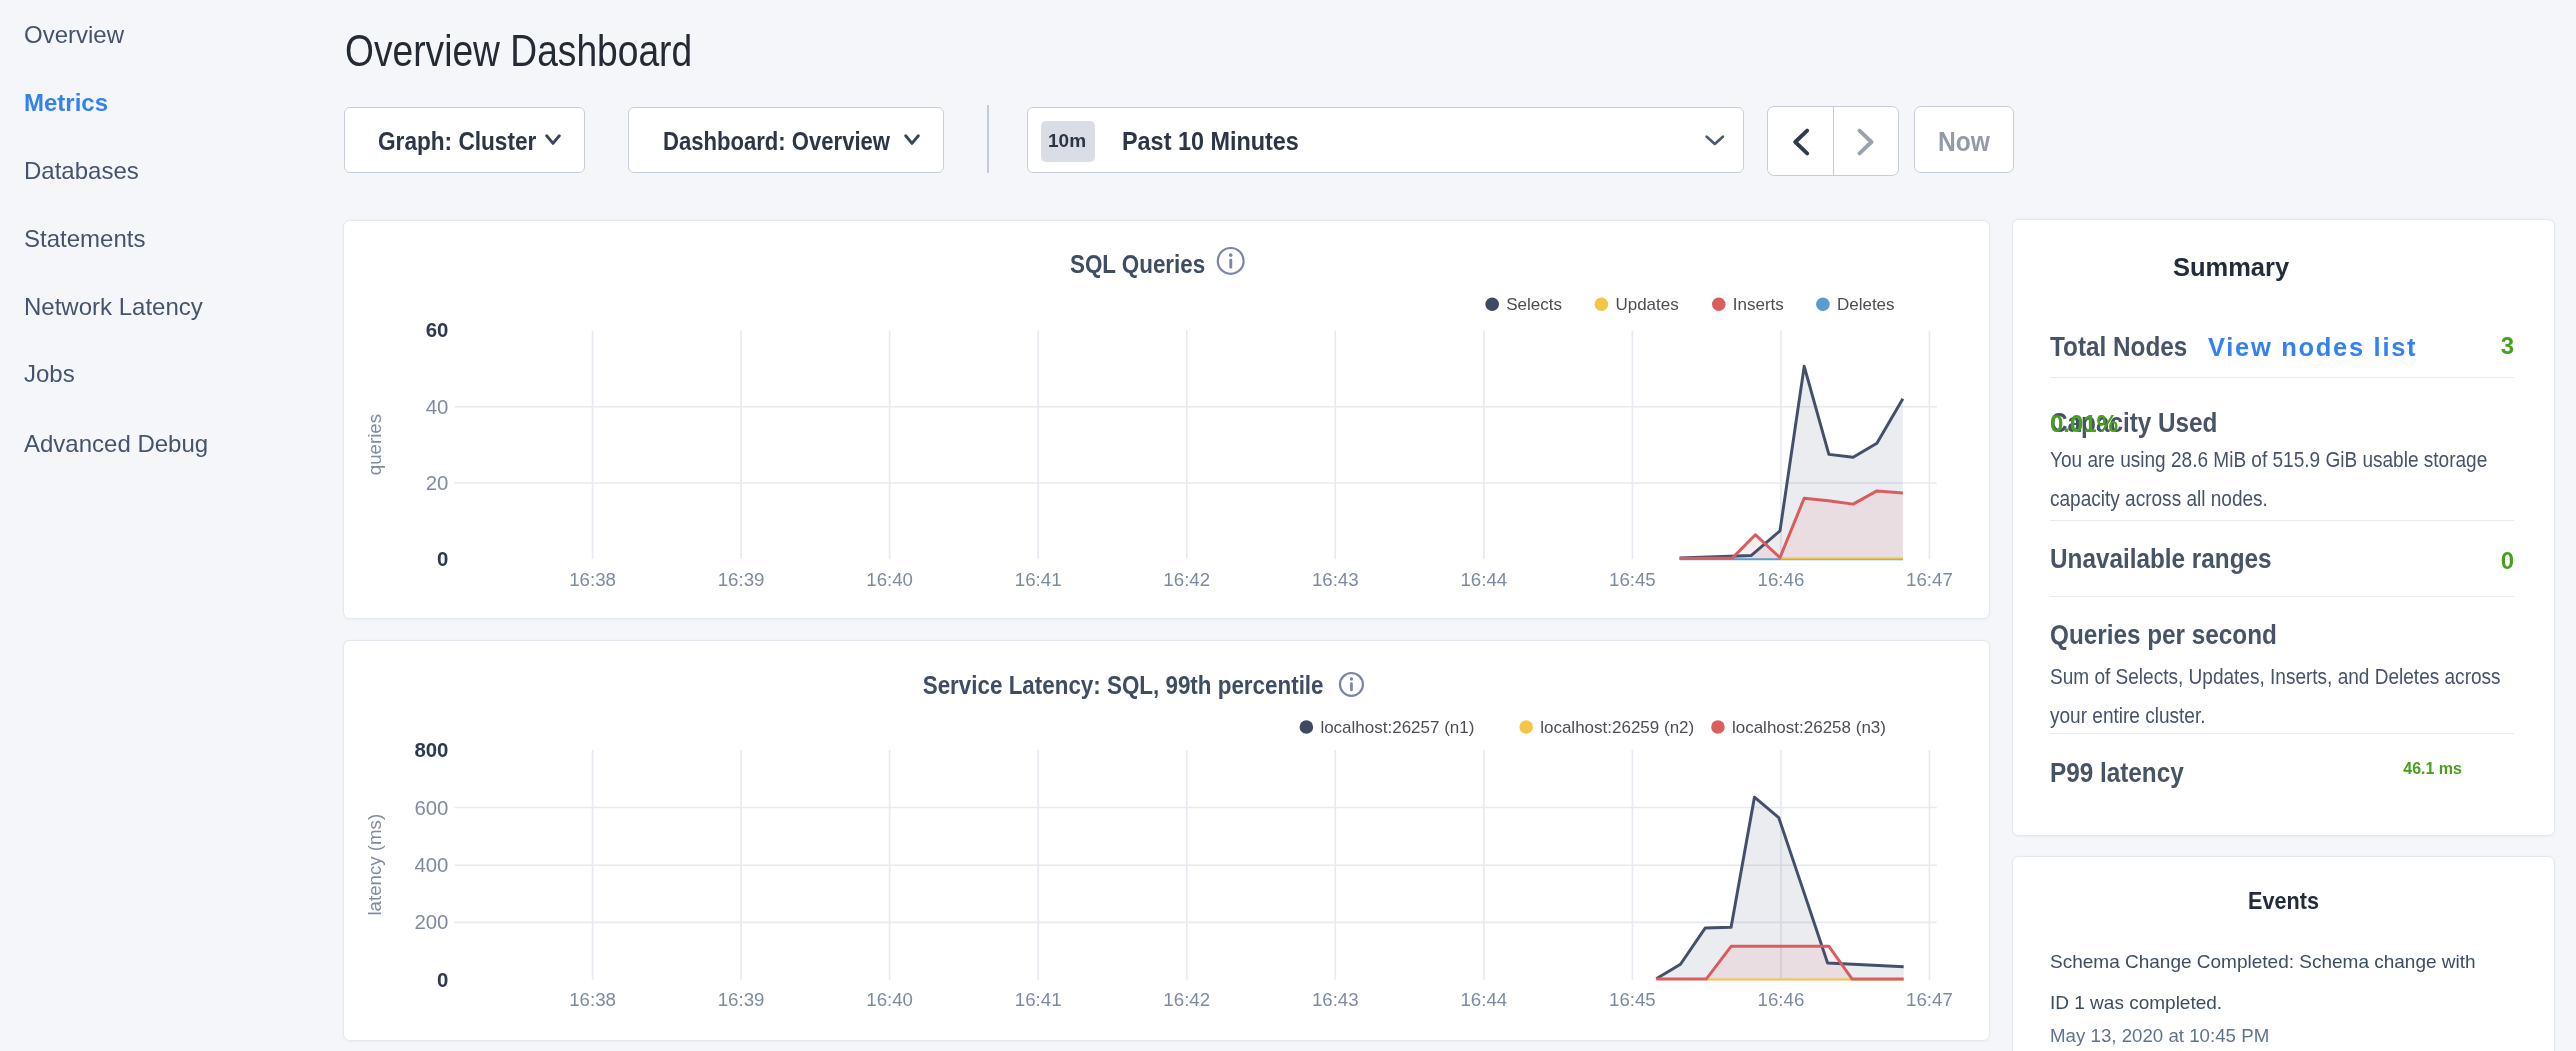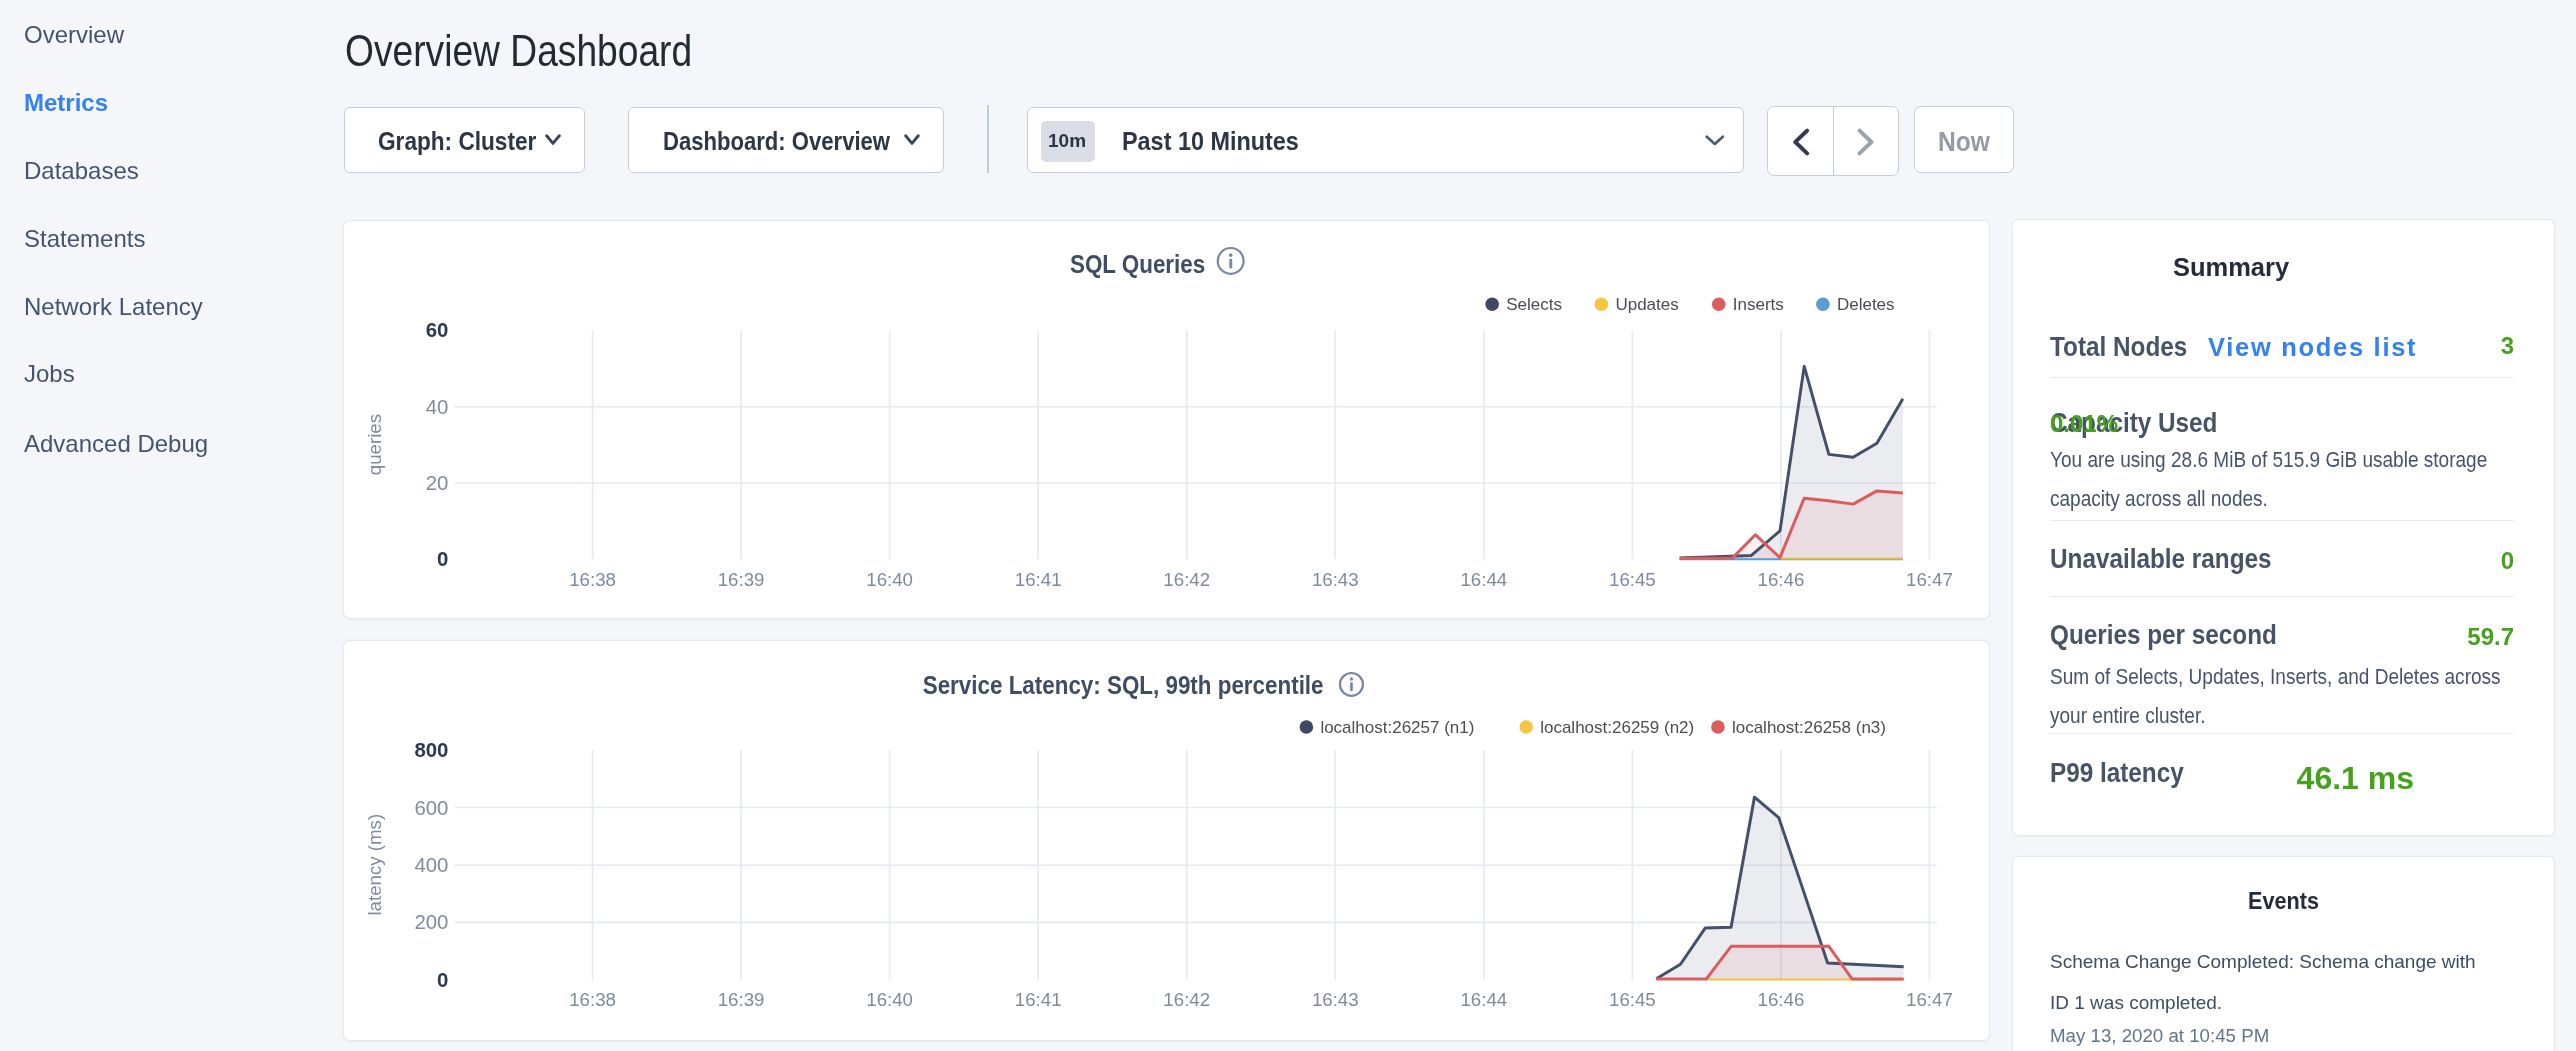--- a/index.html
+++ b/index.html
@@ -192,23 +192,22 @@
   <div class="abs" style="left:2050px; top:332px; width:464px; text-align:right; font-size:24px; font-weight:bold; color:#46a11c;">3</div>
 
   <div class="abs" style="left:2050px; top:409px; font-size:27px; line-height:29px; font-weight:bold; color:#475366; transform:scaleX(0.9); transform-origin:left top;">Capacity Used</div>
   <div class="abs" style="left:2050px; top:410px; width:464px; text-align:left; font-size:24px; font-weight:bold; color:#46a11c;">0.01%</div>
   <div class="abs" style="left:2050px; top:440px; width:544px; font-size:22px; line-height:39px; color:#47536b; transform:scaleX(0.865); transform-origin:left top;">You are using 28.6 MiB of 515.9 GiB usable storage<br>capacity across all nodes.</div>
 
   <div class="abs" style="left:2050px; top:545px; font-size:27px; line-height:29px; font-weight:bold; color:#475366; transform:scaleX(0.9); transform-origin:left top;">Unavailable ranges</div>
   <div class="abs" style="left:2050px; top:547px; width:464px; text-align:right; font-size:24px; font-weight:bold; color:#46a11c;">0</div>
 
   <div class="abs" style="left:2050px; top:621px; font-size:27px; line-height:29px; font-weight:bold; color:#475366; transform:scaleX(0.9); transform-origin:left top;">Queries per second</div>
-  <div class="abs" style="left:2050px; top:623px; width:464px; text-align:right; font-size:24px; font-weight:bold; color:#46a11c;">59.7</div>
   <div class="abs" style="left:2050px; top:657px; width:544px; font-size:22px; line-height:39px; color:#47536b; transform:scaleX(0.865); transform-origin:left top;">Sum of Selects, Updates, Inserts, and Deletes across<br>your entire cluster.</div>
 
   <div class="abs" style="left:2050px; top:759px; font-size:27px; line-height:29px; font-weight:bold; color:#475366; transform:scaleX(0.9); transform-origin:left top;">P99 latency</div>
-  <div class="abs" style="left:1950px; top:760px; width:464px; text-align:right; font-size:32px; font-weight:bold; color:#46a11c;">46.1 ms</div>
+  <div class="abs" style="left:1998px; top:760px; width:464px; text-align:right; font-size:16px; font-weight:bold; color:#46a11c;">46.1 ms</div>
 
   <div class="abs" style="left:2012px; top:886px; width:543px; text-align:center; font-size:24px; line-height:29px; font-weight:bold; color:#242c3c; transform:scaleX(0.9);">Events</div>
   <div class="abs" style="left:2050px; top:941px; width:442px; font-size:19px; line-height:41px; color:#3e4d63;">Schema Change Completed: Schema change with ID 1 was completed.</div>
   <div class="abs" style="left:2050px; top:1025px; font-size:18.7px; color:#61738e;">May 13, 2020 at 10:45 PM</div>
 </div>
 
 
 </body></html>

